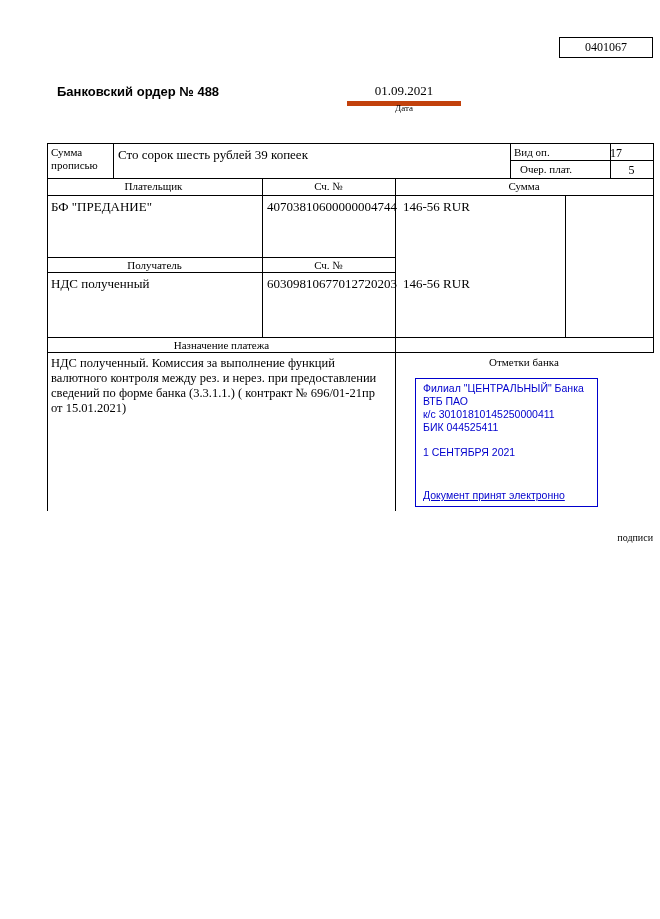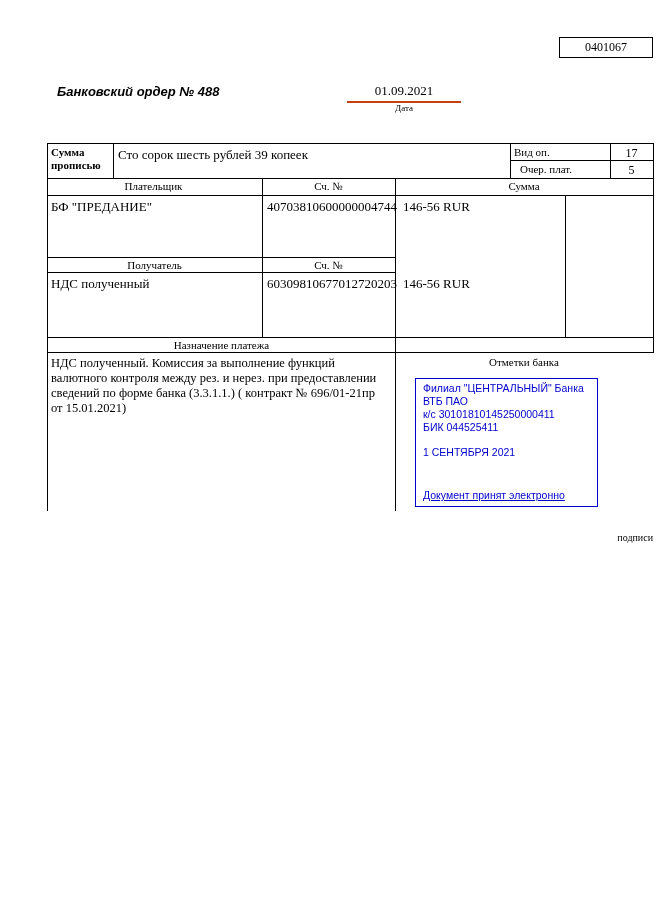--- a/index.html
+++ b/index.html
@@ -1,35 +1,35 @@
 <!DOCTYPE html>
 <html style="--stamp-color: #0000cd;"><head>
 <meta charset="utf-8">
 <style>
   html,body{margin:0;padding:0;background:#fff;}
   .page{
     position:relative;width:660px;height:919px;background:#ffffff;
     font-family:"Liberation Serif", serif;color:#000;overflow:hidden;border-radius:13px;
   }
   .abs{position:absolute;white-space:nowrap;}
-  .prelines{white-space:pre-line;font-weight:bold;}
+  .prelines{white-space:pre-line;}
   .lh{position:absolute;height:1px;background:#000;}
   .lv{position:absolute;width:1px;background:#000;}
   .center{text-align:center;}
   .form-code{
     position:absolute;left:559px;top:37px;width:92px;height:19px;
     border:1px solid #000;text-align:center;line-height:19px;font-size:12px;
   }
   .title{
     position:absolute;left:57px;top:84px;
-    font-family:"Liberation Sans", sans-serif;font-weight:bold;font-size:13px;font-style:italic;
+    font-family:"Liberation Sans", sans-serif;font-weight:bold;font-size:13px;
   }
   .date-value{
     position:absolute;left:347px;top:83px;width:114px;text-align:center;
-    font-size:13px;padding-bottom:2px;border-bottom:2px solid #c2410c;
+    font-size:13px;padding-bottom:2px;border-bottom:5px solid #c2410c;
   }
   .date-label{position:absolute;left:347px;top:103px;width:114px;text-align:center;font-size:9px;}
   .fs11{font-size:11px;}
   .fs13{font-size:13px;}
   .stamp{
     position:absolute;left:415px;top:378px;width:181px;height:127px;
     border:1px solid var(--stamp-color,#0000cd);
     color:var(--stamp-color,#0000cd);
     font-family:"Liberation Sans", sans-serif;font-size:10.5px;line-height:13px;
   }
@@ -66,21 +66,21 @@
   <div class="lv" style="left:510px;top:143px;height:35px"></div>
   <div class="lv" style="left:610px;top:143px;height:35px"></div>
   <div class="lv" style="left:653px;top:143px;height:210px"></div>
   <div class="lv" style="left:262px;top:178px;height:159px"></div>
   <div class="lv" style="left:395px;top:178px;height:333px"></div>
   <div class="lv" style="left:565px;top:195px;height:142px"></div>
 
   <div class="abs fs11 prelines" style="left:51px;top:146px;width:58px;white-space:normal;line-height:13px;">Сумма прописью</div>
   <div class="abs fs13" style="left:118px;top:147px;">Сто сорок шесть рублей 39 копеек</div>
   <div class="abs fs11" style="left:514px;top:146px;">Вид оп.</div>
-  <div class="abs" style="left:610px;top:146px;width:43px;text-align:center;font-size:12px;">17</div>
+  <div class="abs" style="left:610px;top:146px;width:43px;text-align:left;font-size:12px;">17</div>
   <div class="abs fs11" style="left:514px;top:163px;margin-left:6px;">Очер. плат.</div>
   <div class="abs" style="left:610px;top:163px;width:43px;text-align:center;font-size:12px;">5</div>
 
   <div class="abs fs11 center" style="left:46px;top:180px;width:215px;">Плательщик</div>
   <div class="abs fs11 center" style="left:262px;top:180px;width:133px;">Сч. №</div>
   <div class="abs fs11 center" style="left:395px;top:180px;width:258px;">Сумма</div>
 
   <div class="abs fs13" style="left:51px;top:199px;">БФ "ПРЕДАНИЕ"</div>
   <div class="abs fs13" style="left:267px;top:199px;">40703810600000004744</div>
   <div class="abs fs13" style="left:403px;top:199px;">146-56 RUR</div>

